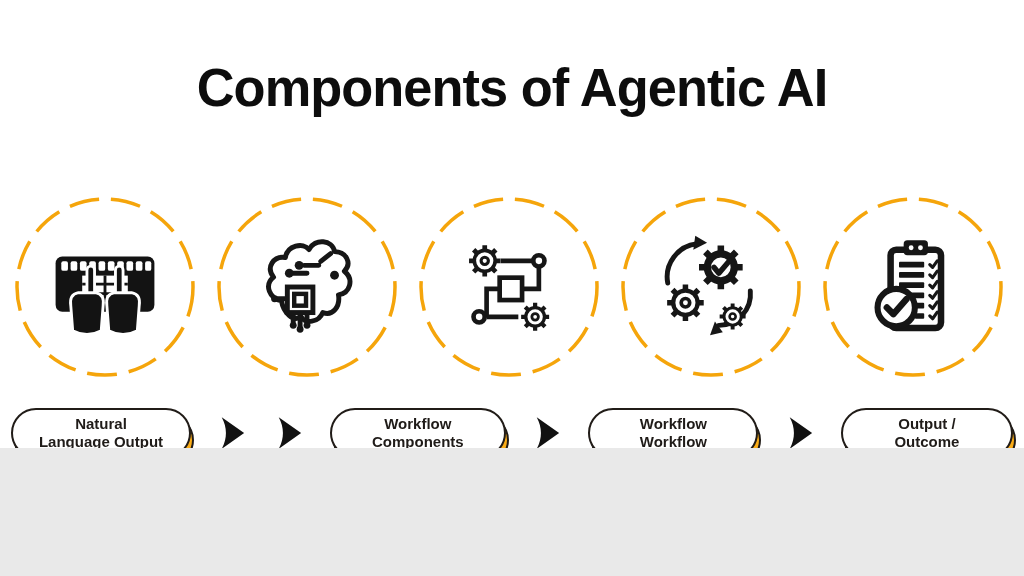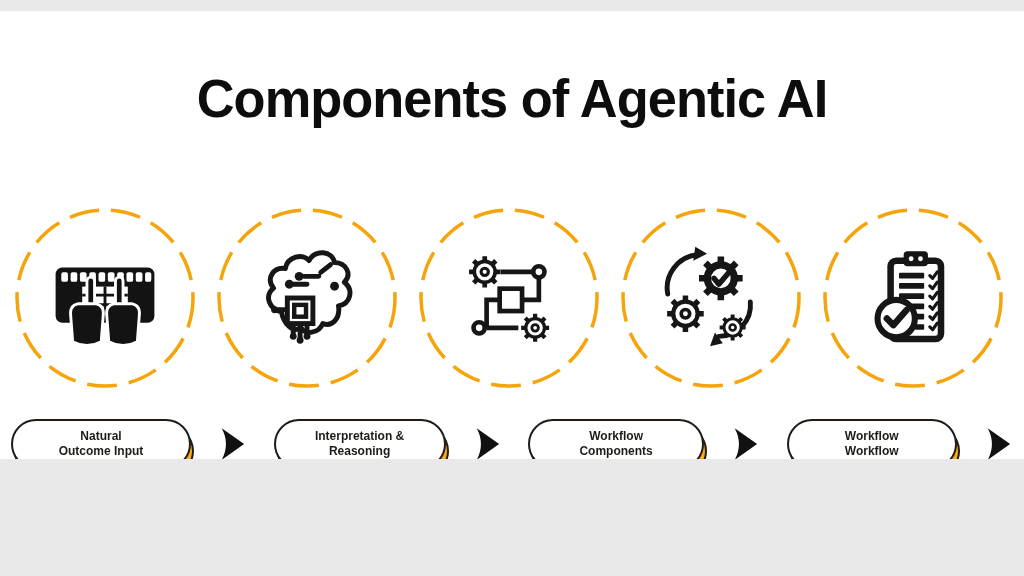--- a/index.html
+++ b/index.html
@@ -6,21 +6,21 @@
     --background:#ffffff;
     --outline:#211c18;
     --dash-ring:#f5a50b;
     --pill-shadow:#fbad18;
     --arrow:#111111;
     --text:#1f1b18;
   }
   *{box-sizing:border-box;margin:0;padding:0}
   html,body{background:#e9e9e9;font-family:"Liberation Sans",sans-serif}
   .canvas{
-    position:relative;width:1024px;height:448px;margin:11px auto;
+    position:relative;width:1024px;height:448px;margin:0 auto;
     background:var(--background);overflow:hidden;
   }
   .title{
     position:absolute;top:56px;left:0;right:0;text-align:center;
     font-size:54px;font-weight:800;letter-spacing:-1px;color:#0d0d0d;
     transform:scaleX(0.97);
   }
   .circles-row{
     position:absolute;top:196px;left:0;right:0;
     display:flex;justify-content:space-between;padding:0 20px 0 14px;
@@ -46,21 +46,21 @@
     background:var(--pill-shadow);
     border:2.5px solid var(--outline);border-radius:25px;
   }
   .pill-face{
     position:relative;width:100%;min-height:50px;
     display:flex;flex-direction:column;align-items:center;justify-content:center;
     background:#fff;border:2.5px solid var(--outline);border-radius:25px;
     padding:4px 8px;
   }
   .pill-line{
-    font-size:12px;font-weight:700;line-height:1.22;color:var(--text);
+    font-size:15px;font-weight:700;line-height:1.22;color:var(--text);
     text-align:center;white-space:nowrap;
   }
   .p1{flex-basis:180px}.p2{flex-basis:172px}.p3{flex-basis:176px}.p4{flex-basis:170px}.p5{flex-basis:172px}
   .arrow{flex:0 0 30px;display:flex;align-items:center;justify-content:center}
   .arrow path{fill:var(--arrow)}
   .hidden-defs{position:absolute;width:0;height:0;overflow:hidden}
 </style>
 </head>
 <body>
 
@@ -199,36 +199,30 @@
       </svg>
     </div>
 
   </div>
 
   <div class="pills-row">
 
     <div class="pill p1">
       <div class="pill-face">
         <span class="pill-line">Natural</span>
-        <span class="pill-line">Outcome Input</span>
-      </div>
-    </div>
-
-    <div class="arrow">
-      <svg viewBox="0 0 30 40" width="28" height="38">
-          <path d="M4,3 C10,14 10,26 4,37 L28,20 Z"></path>
-        </svg>
-    </div>
-
-    <div class="pill p2">
-      <div class="pill-face">
-        <span class="pill-line">Interpretation &amp;</span>
-        <span class="pill-line">Reasoning</span>
-      </div>
-    </div>
+        <span class="pill-line">Language Output</span>
+      </div>
+    </div>
+
+    <div class="arrow">
+      <svg viewBox="0 0 30 40" width="28" height="38">
+          <path d="M4,3 C10,14 10,26 4,37 L28,20 Z"></path>
+        </svg>
+    </div>
+
 
     <div class="arrow">
       <svg viewBox="0 0 30 40" width="28" height="38">
           <path d="M4,3 C10,14 10,26 4,37 L28,20 Z"></path>
         </svg>
     </div>
 
     <div class="pill p3">
       <div class="pill-face">
         <span class="pill-line">Workflow</span>
@@ -248,15 +242,21 @@
         <span class="pill-line">Workflow</span>
       </div>
     </div>
 
     <div class="arrow">
       <svg viewBox="0 0 30 40" width="28" height="38">
           <path d="M4,3 C10,14 10,26 4,37 L28,20 Z"></path>
         </svg>
     </div>
 
+    <div class="pill p5">
+      <div class="pill-face">
+        <span class="pill-line">Output /</span>
+        <span class="pill-line">Outcome</span>
+      </div>
+    </div>
 
   </div>
 </div>
 
 </body></html>

